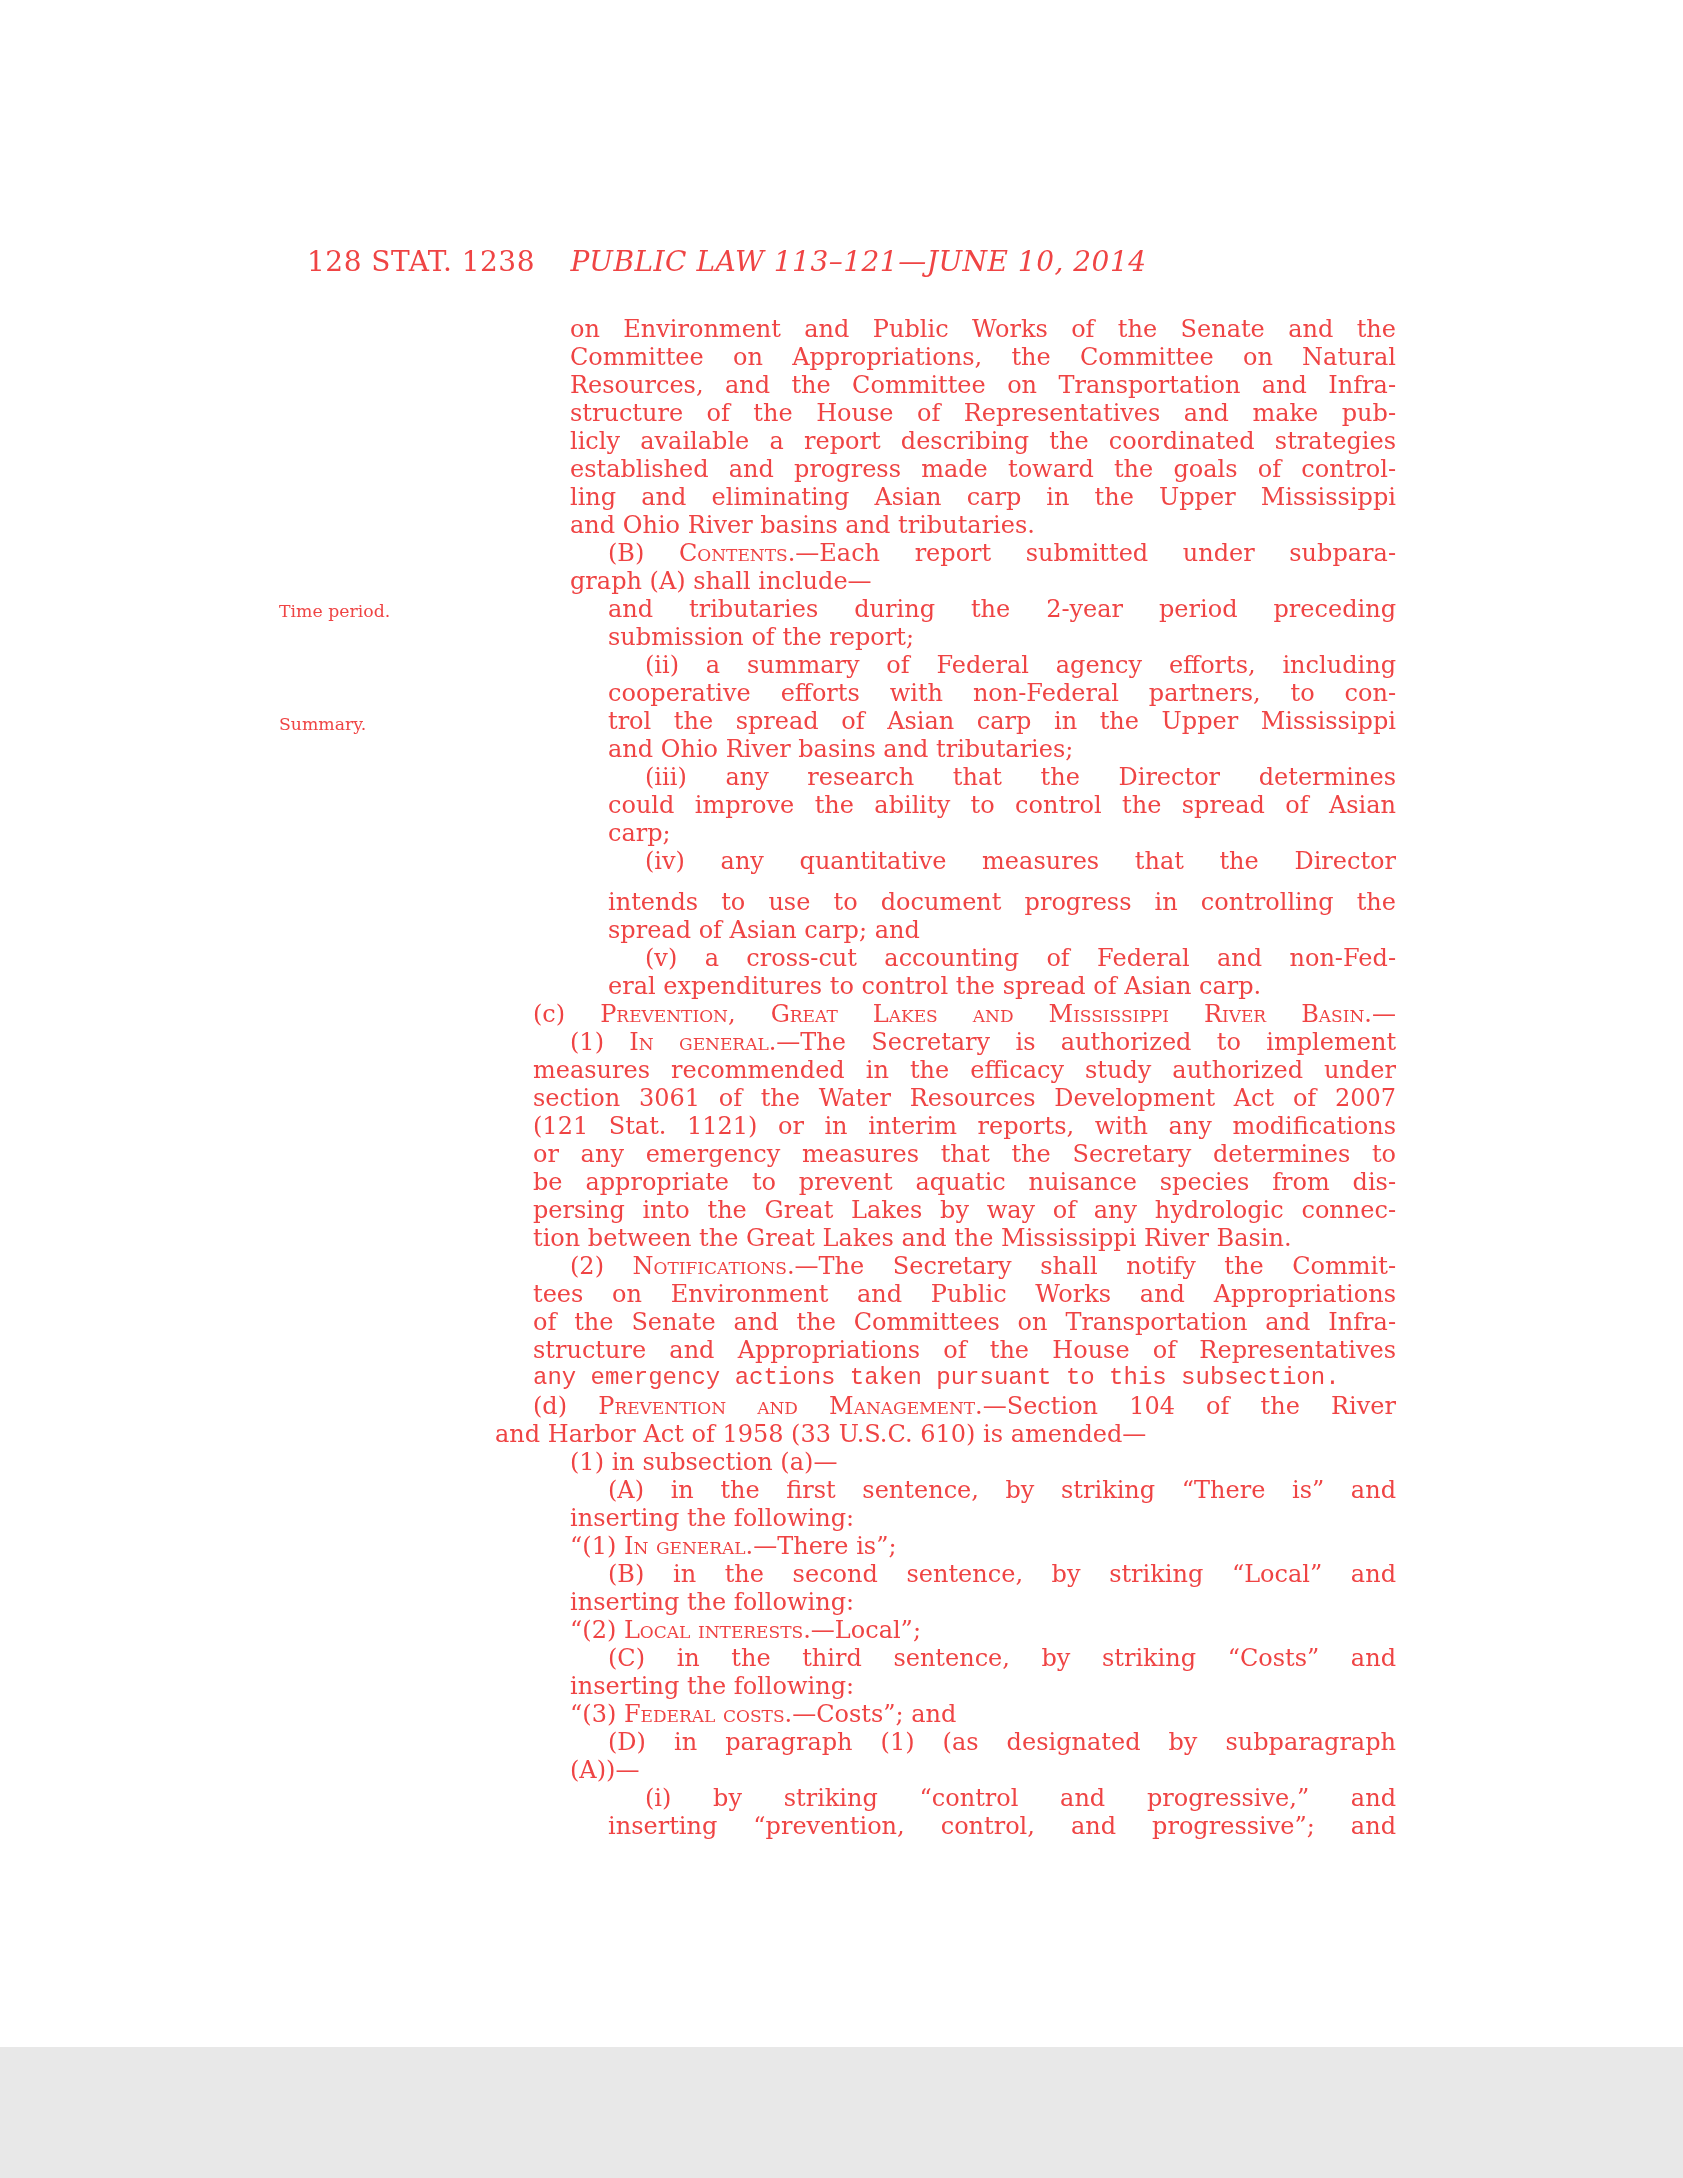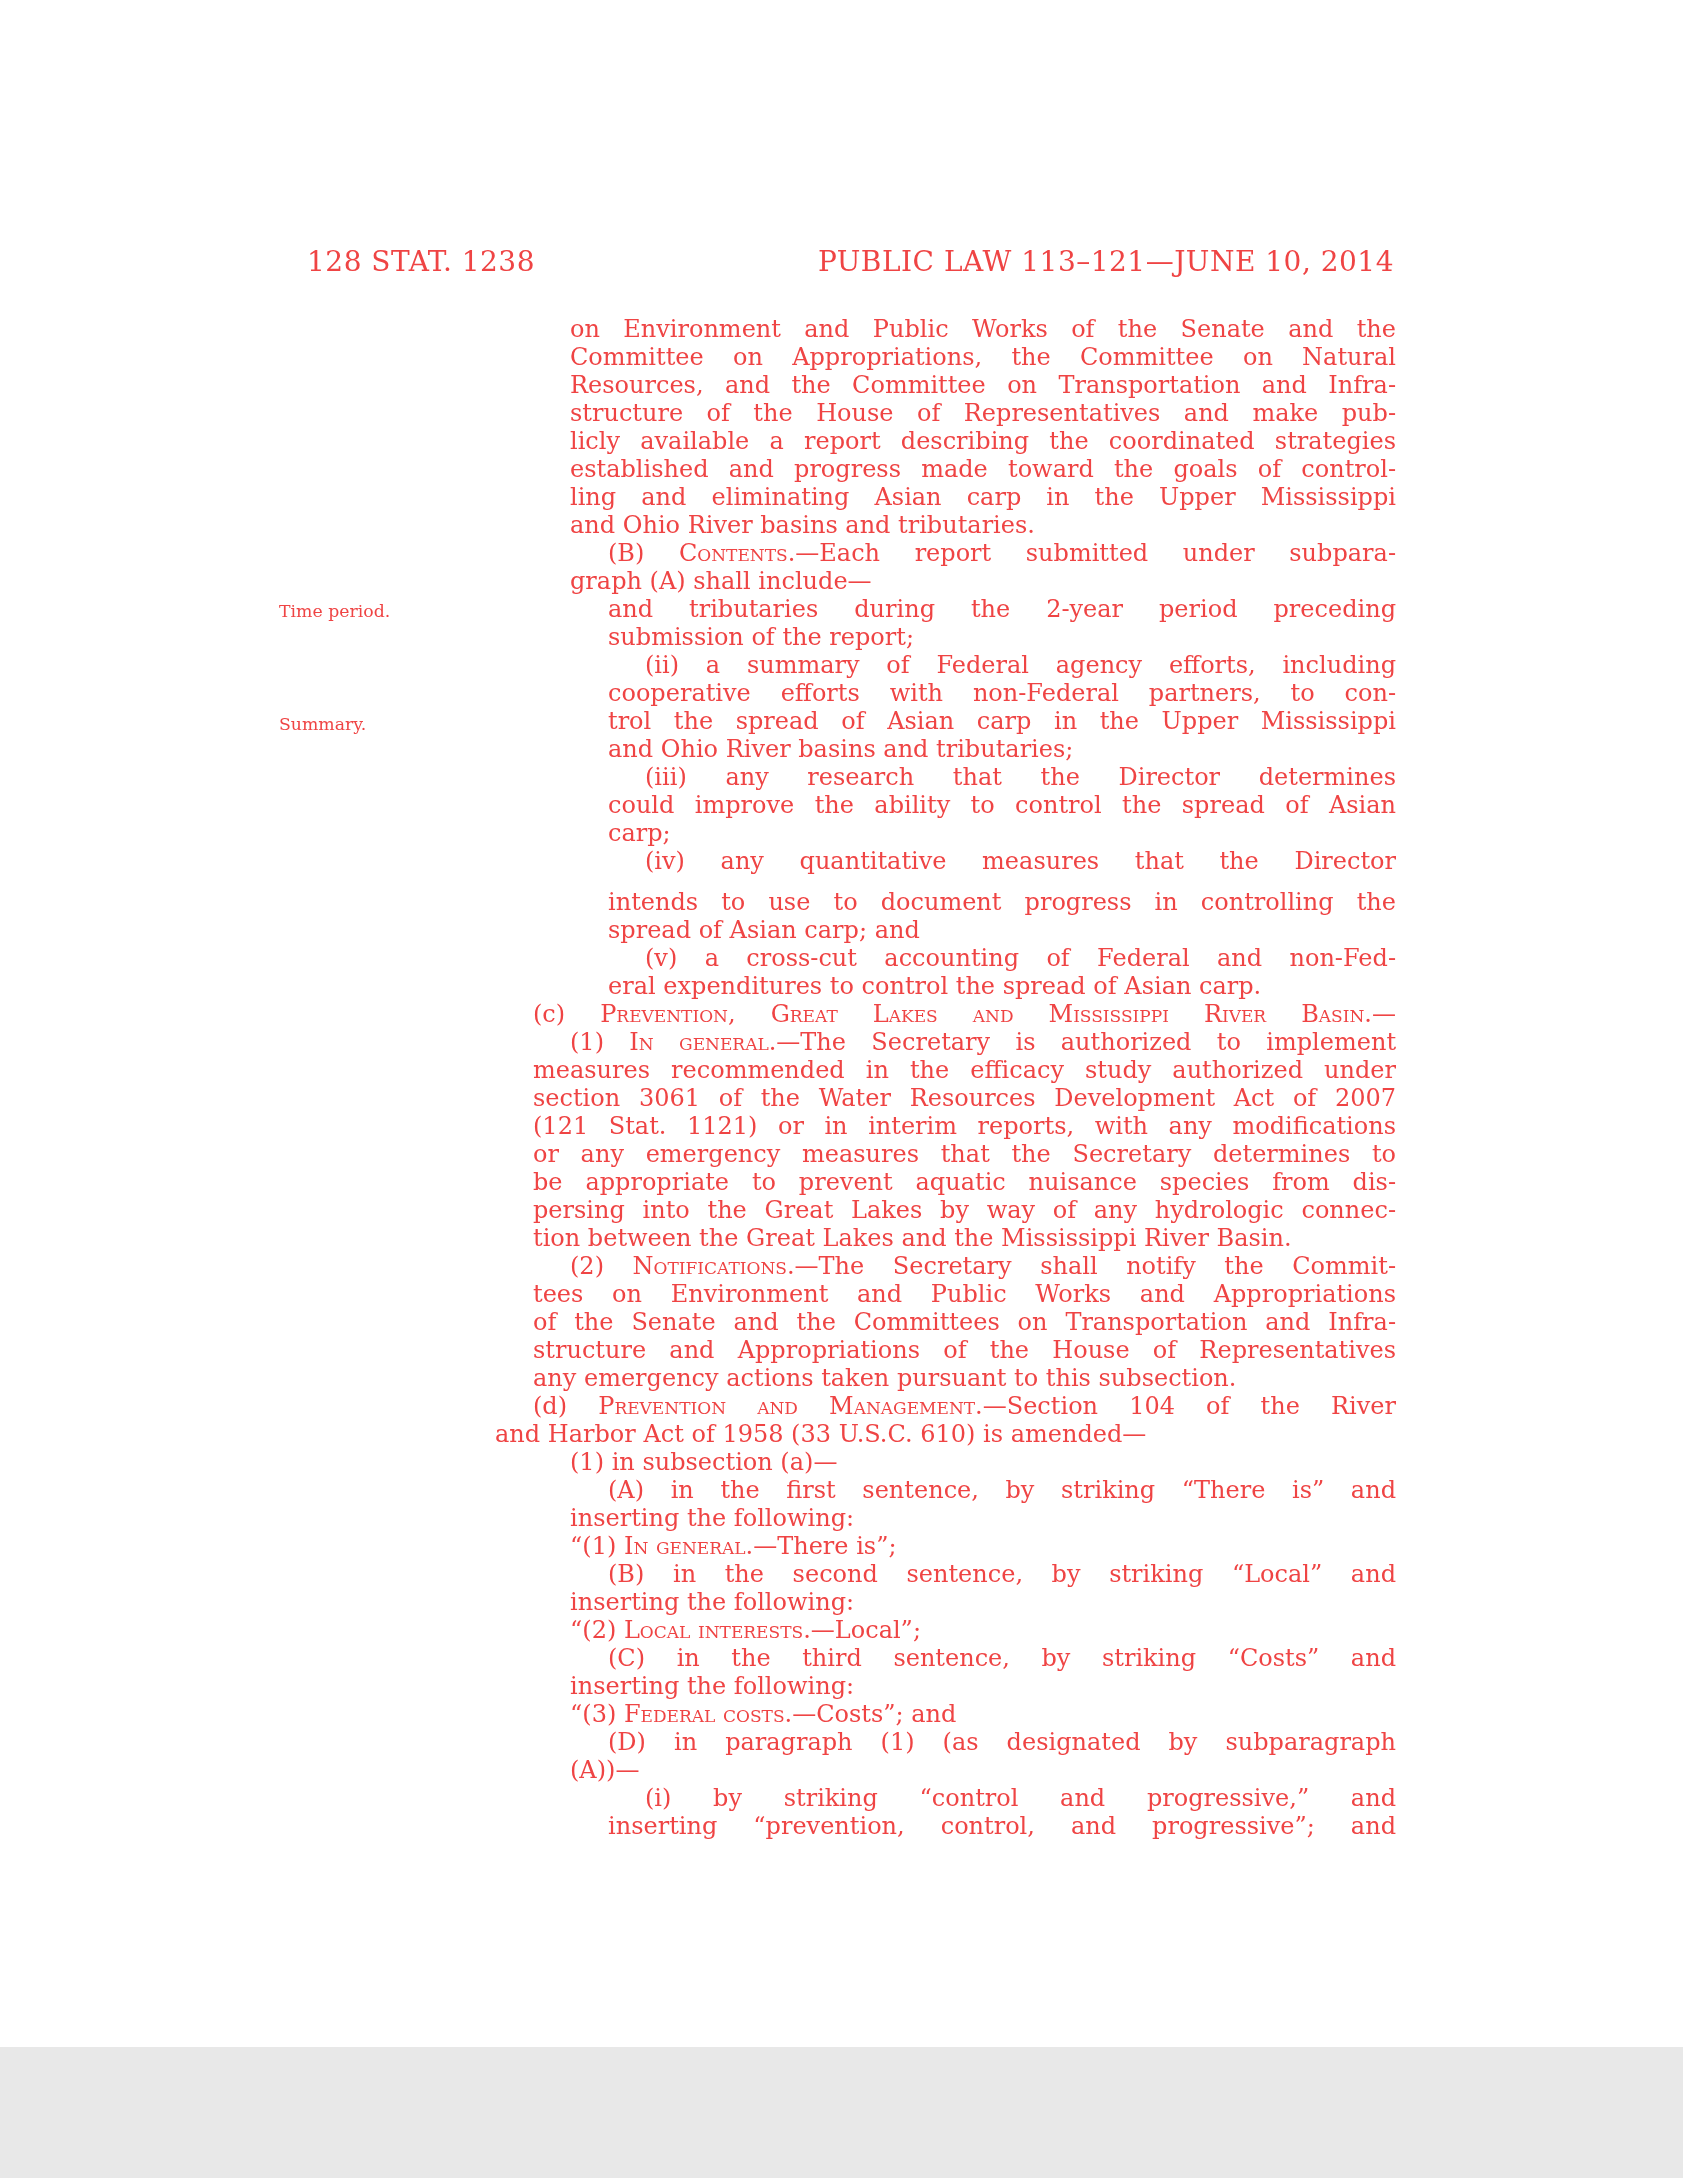--- a/index.html
+++ b/index.html
@@ -11,23 +11,24 @@
     color:#ef4444;
     overflow:hidden;
   }
   .running-head{position:absolute;top:246px;left:0;width:100%;}
   .stat-no{
     position:absolute;left:307px;top:0;
     font-size:28px;line-height:32px;white-space:nowrap;
     letter-spacing:0.5px;
   }
   .law-head{
-    position:absolute;left:307px;right:289px;top:0;
-    text-align:right;font-size:28px;line-height:32px;white-space:nowrap;
+    position:absolute;left:307px;right:273px;top:0;
+    text-align:center;font-size:28px;line-height:32px;white-space:nowrap;
     letter-spacing:0.5px;
+    font-style:italic;
   }
   #body-text{
     position:absolute;left:495px;top:315px;width:901px;
     font-size:24px;line-height:28px;
   }
   .line{
     text-align:justify;
     text-align-last:justify;
     white-space:normal;
   }
@@ -86,21 +87,21 @@
       <div class="line" style="padding-left: 38px;">section 3061 of the Water Resources Development Act of 2007</div>
       <div class="line" style="padding-left: 38px;">(121 Stat. 1121) or in interim reports, with any modifications</div>
       <div class="line" style="padding-left: 38px;">or any emergency measures that the Secretary determines to</div>
       <div class="line" style="padding-left: 38px;">be appropriate to prevent aquatic nuisance species from dis-</div>
       <div class="line" style="padding-left: 38px;">persing into the Great Lakes by way of any hydrologic connec-</div>
       <div class="line last" style="padding-left: 38px;">tion between the Great Lakes and the Mississippi River Basin.</div>
       <div class="line" style="padding-left: 75px;">(2) <span class="sc">Notifications</span>.—The Secretary shall notify the Commit-</div>
       <div class="line" style="padding-left: 38px;">tees on Environment and Public Works and Appropriations</div>
       <div class="line" style="padding-left: 38px;">of the Senate and the Committees on Transportation and Infra-</div>
       <div class="line" style="padding-left: 38px;">structure and Appropriations of the House of Representatives</div>
-      <div class="line last" style="padding-left: 38px;">any emergency actions taken pursuant to this subsection.</div>
+      <div class="line last" style="padding-left: 38px; font-family: Liberation Mono, monospace;">any emergency actions taken pursuant to this subsection.</div>
       <div class="line" style="padding-left: 38px;">(d) <span class="sc">Prevention and Management</span>.—Section 104 of the River</div>
       <div class="line last" style="padding-left: 0px;">and Harbor Act of 1958 (33 U.S.C. 610) is amended—</div>
       <div class="line last" style="padding-left: 75px;">(1) in subsection (a)—</div>
       <div class="line" style="padding-left: 113px;">(A) in the first sentence, by striking “There is” and</div>
       <div class="line last" style="padding-left: 75px;">inserting the following:</div>
       <div class="line last" style="padding-left: 75px;">“(1) <span class="sc">In general</span>.—There is”;</div>
       <div class="line" style="padding-left: 113px;">(B) in the second sentence, by striking “Local” and</div>
       <div class="line last" style="padding-left: 75px;">inserting the following:</div>
       <div class="line last" style="padding-left: 75px;">“(2) <span class="sc">Local interests</span>.—Local”;</div>
       <div class="line" style="padding-left: 113px;">(C) in the third sentence, by striking “Costs” and</div>

